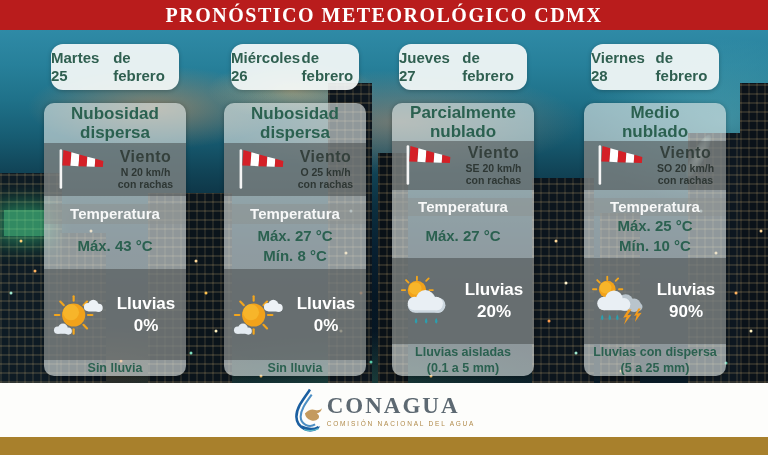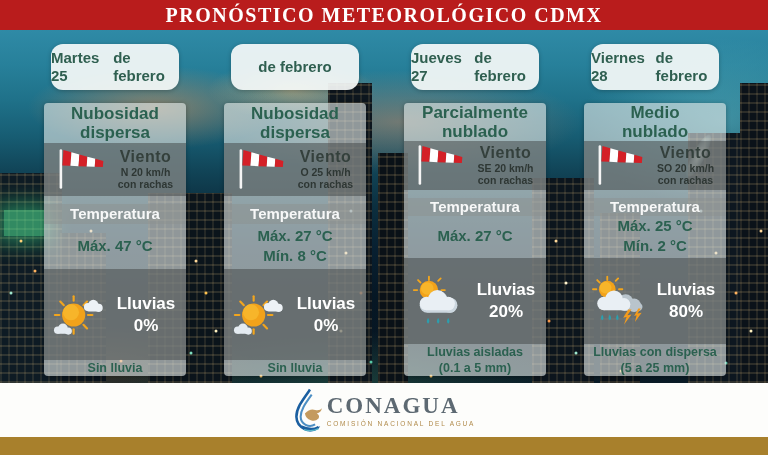--- a/index.html
+++ b/index.html
@@ -48,26 +48,26 @@
       190px 322px 0 .5px #7fe0c0,350px 180px 0 .5px #cfe9f5,345px 222px 0 .5px #ffd89a,
       360px 262px 0 .5px #ff8a3d,340px 300px 0 .5px #ffe9ad,370px 331px 0 .5px #57c9a8,
       555px 210px 0 .5px #ffd89a,565px 252px 0 .5px #fff3cf,548px 290px 0 .5px #ff9d4d,
       575px 322px 0 .5px #9fe8cf,700px 180px 0 .5px #cfeef7,715px 222px 0 .5px #ffd89a,
       735px 262px 0 .5px #ffb25e,750px 300px 0 .5px #fff1c0,725px 332px 0 .5px #6fd8b8,
       760px 200px 0 .5px #ffd89a,260px 345px 0 .5px #ffca6f,430px 345px 0 .5px #ffca6f,
       620px 340px 0 .5px #ffca6f;}
 
   
   .col{position:absolute;top:44px;width:142px;}
-  .col0{left:44px}.col1{left:224px}.col2{left:404px}.col3{left:584px}
+  .col0{left:44px}.col1{left:224px}.col2{left:392px}.col3{left:584px}
   .pill{width:128px;margin:0 auto;height:46px;border-radius:12px;
         background:rgba(246,250,249,.92);box-shadow:0 1px 4px rgba(0,0,0,.25);
         display:flex;flex-direction:row;align-items:center;justify-content:center;}
   .pill div{font-size:15px;font-weight:bold;color:#2f5f50;line-height:18px;}
-  .card{margin-top:13px;width:142px;height:273px;border-radius:4px;overflow:hidden;
+  .card{margin-top:13px;width:142px;height:273px;border-radius:10px;overflow:hidden;
         background:rgba(226,233,231,.62);box-shadow:0 1px 5px rgba(0,0,0,.3);
         display:flex;flex-direction:column;}
   .z{display:flex;flex-direction:column;align-items:center;justify-content:center;}
   .z-title{height:42px;}
   .z-title div{font-size:17px;font-weight:bold;color:#2b6150;line-height:19px;}
   .z-wind{height:56px;background:rgba(64,68,67,.50);flex-direction:row;gap:11px;padding:0 4px;}
   .windtxt{display:flex;flex-direction:column;align-items:center;}
   .w-label{font-size:16px;color:#34403c;font-weight:bold;letter-spacing:.5px;}
   .w-sub{font-size:10.5px;font-weight:bold;color:#2e3734;line-height:12.5px;}
   .z-templabel{height:21px;margin-top:8px;background:rgba(140,145,142,.45);}
@@ -141,21 +141,21 @@
         <span class="windtxt">
           <span class="w-label">Viento</span>
           <span class="w-sub">N 20 km/h</span>
           <span class="w-sub">con rachas</span>
         </span>
       </div>
       <div class="z z-templabel">
         <div>Temperatura</div>
       </div>
       <div class="z z-tempvals">
-        <div>Máx. 47 °C</div>
+        <div>Máx. 43 °C</div>
         <div></div>
       </div>
       <div class="z z-rain">
         <span>
           <svg width="58" height="50" viewBox="0 0 64 56">
             <g stroke="#f2a51d" stroke-width="2.4" stroke-linecap="round">
               <line x1="26" y1="7" x2="26" y2="12"></line>
                 <line x1="26" y1="44" x2="26" y2="49"></line>
               <line x1="5" y1="28" x2="10" y2="28"></line>
                 <line x1="42" y1="28" x2="47" y2="28"></line>
@@ -187,20 +187,21 @@
       </div>
       <div class="z z-summary">
         <div>Sin lluvia</div>
         <div></div>
       </div>
     </div>
   </div>
 
   <div class="col col1">
     <div class="pill">
+      <div>Miércoles 26</div>
       <div>de febrero</div>
     </div>
     <div class="card">
       <div class="z z-title">
         <div>Nubosidad</div>
         <div>dispersa</div>
       </div>
       <div class="z z-wind">
         <span>
           <svg width="50" height="46" viewBox="0 0 58 50">
@@ -373,21 +374,21 @@
           <span class="w-label">Viento</span>
           <span class="w-sub">SO 20 km/h</span>
           <span class="w-sub">con rachas</span>
         </span>
       </div>
       <div class="z z-templabel">
         <div>Temperatura</div>
       </div>
       <div class="z z-tempvals">
         <div>Máx. 25 °C</div>
-        <div>Mín. 2 °C</div>
+        <div>Mín. 10 °C</div>
       </div>
       <div class="z z-rain">
         <span>
           <svg width="58" height="52" viewBox="0 0 68 62">
             <g stroke="#f2a51d" stroke-width="2.2" stroke-linecap="round">
               <line x1="20" y1="2" x2="20" y2="6"></line>
                 <line x1="3" y1="17" x2="7" y2="17"></line>
               <line x1="8" y1="6" x2="11" y2="9"></line>
                 <line x1="30" y1="7" x2="33" y2="4"></line>
               <line x1="34" y1="17" x2="38" y2="17"></line>
@@ -411,21 +412,21 @@
               <path d="M32 47 q3 5 0 7 q-3 -2 0 -7z"></path>
             </g>
             <g fill="#f59b1b">
               <polygon points="45,41 39,51 43,50 40,59 49,47 44,48 49,41"></polygon>
               <polygon points="57,40 52,49 55,48 53,56 61,45 56,46 60,40"></polygon>
             </g>
           </svg>
         </span>
         <span class="raintxt">
           <div>Lluvias</div>
-          <div>80%</div>
+          <div>90%</div>
         </span>
       </div>
       <div class="z z-summary">
         <div>Lluvias con dispersa</div>
         <div>(5 a 25 mm)</div>
       </div>
     </div>
   </div>
 
   <div class="foot">

